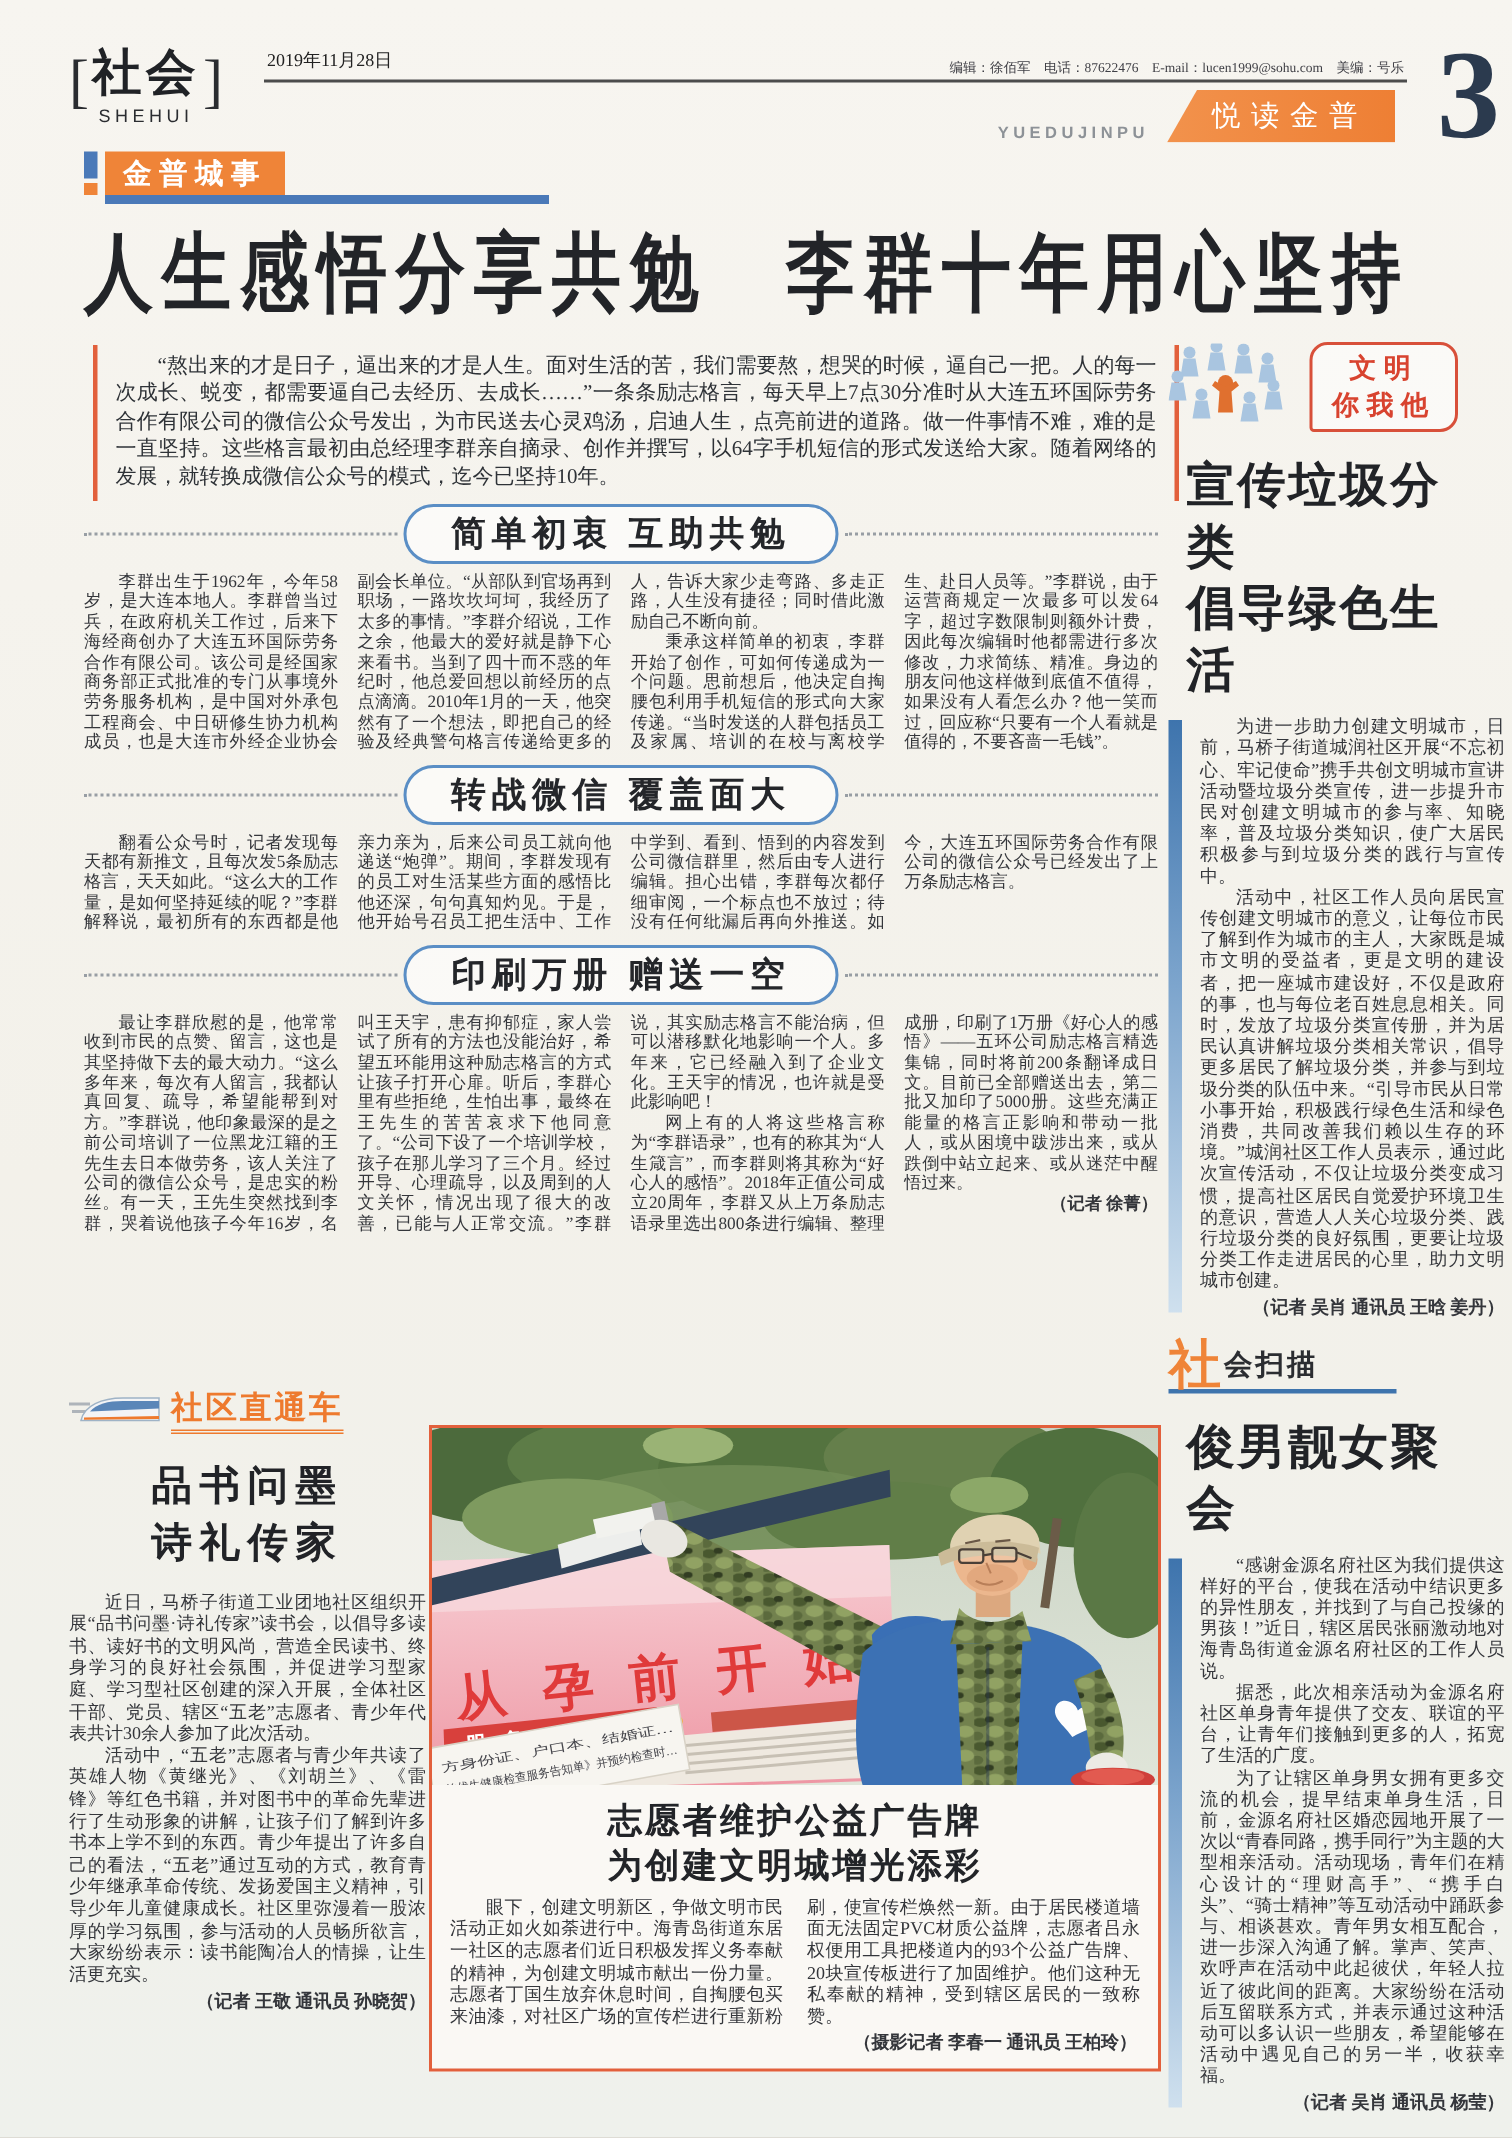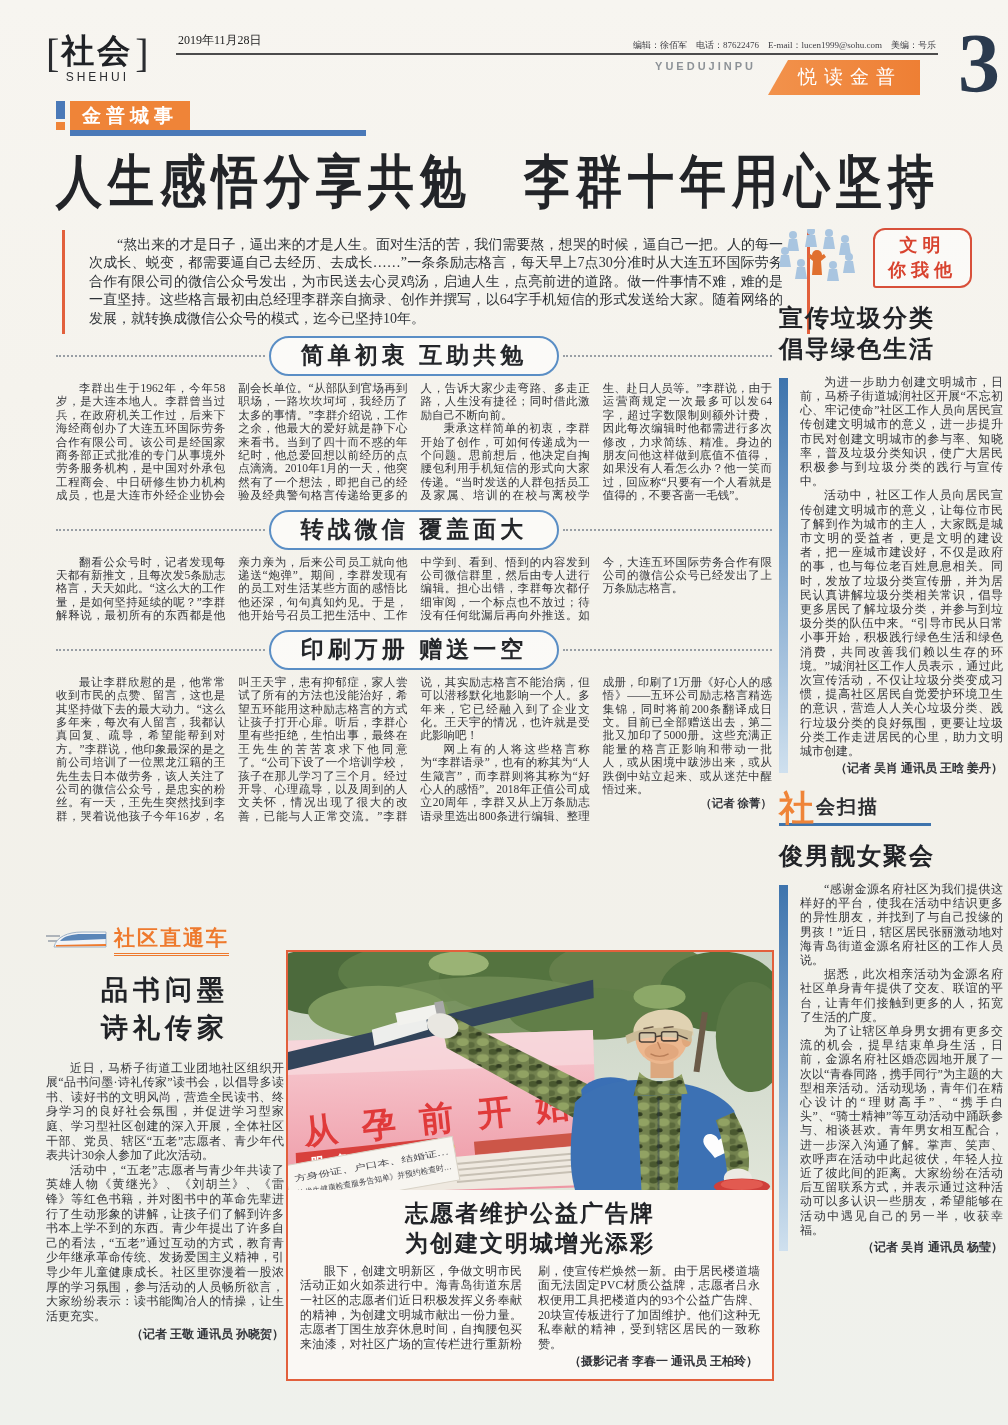--- a/index.html
+++ b/index.html
@@ -4,59 +4,59 @@
 <style>
   html,body{margin:0;padding:0;background:#d8d5cd;}
   .page{position:relative;width:1008px;height:1425px;margin:0 auto;overflow:hidden;
         background:linear-gradient(180deg,#f7f5f0 0%,#f3f1ea 55%,#eff1ec 100%);
         color:#33353a;font-family:"Liberation Serif",serif;}
   
   .header{position:absolute;left:46px;top:32px;width:950px;height:76px;}
   .masthead{position:absolute;left:0;top:2px;display:flex;align-items:flex-start;}
   .bracket{font-size:40px;font-weight:400;color:#2a2c30;line-height:1;}
   .mast-mid{margin:0 2px;text-align:center;}
-  .mast-zh{font-size:33px;font-weight:bold;letter-spacing:3px;color:#202226;line-height:1.05;font-family:Liberation Serif, serif;}
+  .mast-zh{font-size:33px;font-weight:bold;letter-spacing:3px;color:#202226;line-height:1.05;font-family:Liberation Mono, monospace;}
   .mast-en{font-size:12px;letter-spacing:3px;font-weight:normal;color:#2a2c30;margin-top:1px;font-family:"Liberation Sans",sans-serif;}
   .date{position:absolute;left:132px;top:0px;font-size:12px;color:#222;}
   .rule{position:absolute;left:130px;right:58px;top:21px;height:2px;background:#4c4c4c;}
   .meta{position:absolute;right:60px;top:7px;font-size:9px;color:#3f3f45;letter-spacing:0px;white-space:nowrap;}
-  .brand-row{position:absolute;right:76px;top:28px;display:flex;align-items:flex-start;gap:12px;}
+  .brand-row{position:absolute;right:66px;top:28px;display:flex;align-items:flex-end;gap:12px;}
   .brand-en{font-size:11px;letter-spacing:3px;color:#8d9297;font-weight:bold;font-family:"Liberation Sans",sans-serif;}
   .brand-ribbon{background:linear-gradient(90deg,#f2924c,#ee7f34);color:#fff;font-size:19px;letter-spacing:7px;
         padding:4px 18px 5px 30px;clip-path:polygon(20px 0,100% 0,100% 100%,0 100%);font-family:"Liberation Sans",sans-serif;}
   .pagenum{position:absolute;right:-4px;top:-10px;font-size:84px;font-weight:bold;color:#2b3a4e;line-height:1;font-family:"Liberation Serif",serif;}
   
   .kicker{position:absolute;left:56px;top:101px;display:flex;align-items:flex-start;}
   .kicker-mark{width:9px;margin-right:5px;display:flex;flex-direction:column;}
   .kicker-mark .m1{height:18px;background:#4a79b8;}
   .kicker-mark .m2{height:8px;background:#ef8438;margin-top:3px;}
   .kicker-badge{background:#ef8438;color:#fff;font-size:19px;font-weight:bold;letter-spacing:5px;
         padding:2px 12px 3px;font-family:"Liberation Sans",sans-serif;}
   .kicker-bar{position:absolute;left:70px;top:130px;width:296px;height:6px;background:#4a79b8;}
   
   .headline{position:absolute;left:56px;top:144px;width:935px;font-size:46px;font-weight:900;letter-spacing:6px;
         color:#222428;white-space:nowrap;transform:scaleY(1.24);transform-origin:top left;font-family:"Liberation Sans",sans-serif;}
-  .lead{position:absolute;left:62px;top:230px;width:694px;padding:6px 24px;border-left:3px solid #e2603c;border-right:3px solid #e2603c;
+  .lead{position:absolute;left:62px;top:230px;width:694px;padding:6px 12px;border-left:3px solid #e2603c;border-right:3px solid #e2603c;
         font-size:14px;line-height:1.32;text-align:justify;color:#2e3237;}
   .lead p{margin:0;text-indent:2em;}
   
   .main-cols{position:absolute;left:56px;top:336px;width:716px;}
   .sec-head{display:flex;align-items:center;margin:0 0 6px;}
   .leader{flex:1;border-top:2px dotted #989ea4;}
   .pill{border:2px solid #5a8ec5;border-radius:24px;padding:2px 30px 3px;font-size:23px;font-weight:bold;letter-spacing:4px;
         color:#24262a;background:rgba(255,255,255,.6);margin:0 4px;white-space:nowrap;font-family:"Liberation Sans",sans-serif;text-align:center;}
   .sec-body{column-count:4;column-gap:13px;font-size:11.5px;line-height:13.4px;text-align:justify;margin-bottom:7px;color:#34363b;}
   .sec-body p{margin:0;text-indent:2em;}
   .sec-credit{text-align:right;font-weight:bold;margin-top:1px;}
   
   .sidebar{position:absolute;left:779px;top:228px;width:224px;}
   .civ-head{display:flex;align-items:center;gap:8px;}
   .civ-badge{border:2px solid #d8503a;border-radius:12px 12px 12px 3px;color:#d8432f;font-weight:bold;font-size:18px;
         letter-spacing:5px;padding:3px 13px;line-height:1.4;text-align:center;background:rgba(255,255,255,.5);font-family:"Liberation Sans",sans-serif;}
-  .side-title{font-size:24px;font-weight:900;letter-spacing:2px;color:#212327;line-height:1.28;margin:15px 0 10px;font-family:"Liberation Sans",sans-serif;}
+  .side-title{font-size:32px;font-weight:900;letter-spacing:2px;color:#212327;line-height:1.28;margin:15px 12px 10px;font-family:"Liberation Sans",sans-serif;}
   .side-body{position:relative;padding-left:21px;font-size:12px;line-height:14.2px;text-align:justify;color:#34363b;}
   .side-body::before{content:"";position:absolute;left:0;top:3px;bottom:3px;width:9px;
         background:linear-gradient(180deg,#3e74ad 0%,#7da5cd 45%,#cfe0ee 100%);}
   .side-body p{margin:0;text-indent:2em;}
   .side-credit{text-align:right;font-weight:bold;margin-top:3px;}
   .scan-head{margin:17px 0 2px;display:flex;align-items:flex-end;width:152px;border-bottom:3px solid #3e74ad;padding-bottom:1px;}
   .scan-first{font-size:35px;color:#ef8438;font-weight:900;line-height:.85;font-family:"Liberation Sans",sans-serif;}
   .scan-rest{font-size:19px;font-weight:bold;color:#2b2d31;letter-spacing:2px;padding:0 0 2px 2px;font-family:"Liberation Sans",sans-serif;}
   
   .community{position:absolute;left:46px;top:924px;width:238px;}
@@ -192,21 +192,21 @@
       <div class="civ-badge">
         <div>文明</div>
         <div>你我他</div>
       </div>
     </div>
     <div class="side-title">
       <div>宣传垃圾分类</div>
       <div>倡导绿色生活</div>
     </div>
     <div class="side-body">
-      <p>为进一步助力创建文明城市，日前，马桥子街道城润社区开展“不忘初心、牢记使命”社区工作人员向居民宣传创建文明城市的意义，进一步提升市民对创建文明城市的参与率、知晓率，普及垃圾分类知识，使广大居民积极参与到垃圾分类的践行与宣传中。</p>
+      <p>为进一步助力创建文明城市，日前，马桥子街道城润社区开展“不忘初心、牢记使命”携手共创文明城市宣讲活动暨垃圾分类宣传，进一步提升市民对创建文明城市的参与率、知晓率，普及垃圾分类知识，使广大居民积极参与到垃圾分类的践行与宣传中。</p>
       <p>活动中，社区工作人员向居民宣传创建文明城市的意义，让每位市民了解到作为城市的主人，大家既是城市文明的受益者，更是文明的建设者，把一座城市建设好，不仅是政府的事，也与每位老百姓息息相关。同时，发放了垃圾分类宣传册，并为居民认真讲解垃圾分类相关常识，倡导更多居民了解垃圾分类，并参与到垃圾分类的队伍中来。“引导市民从日常小事开始，积极践行绿色生活和绿色消费，共同改善我们赖以生存的环境。”城润社区工作人员表示，通过此次宣传活动，不仅让垃圾分类变成习惯，提高社区居民自觉爱护环境卫生的意识，营造人人关心垃圾分类、践行垃圾分类的良好氛围，更要让垃圾分类工作走进居民的心里，助力文明城市创建。</p>
       <div class="side-credit">（记者 吴肖 通讯员 王晗 姜丹）</div>
     </div>
 
     <div class="scan-head">
       <span class="scan-first">社</span>
       <span class="scan-rest">会扫描</span>
     </div>
     <div class="side-title">
       <div>俊男靓女聚会</div>

